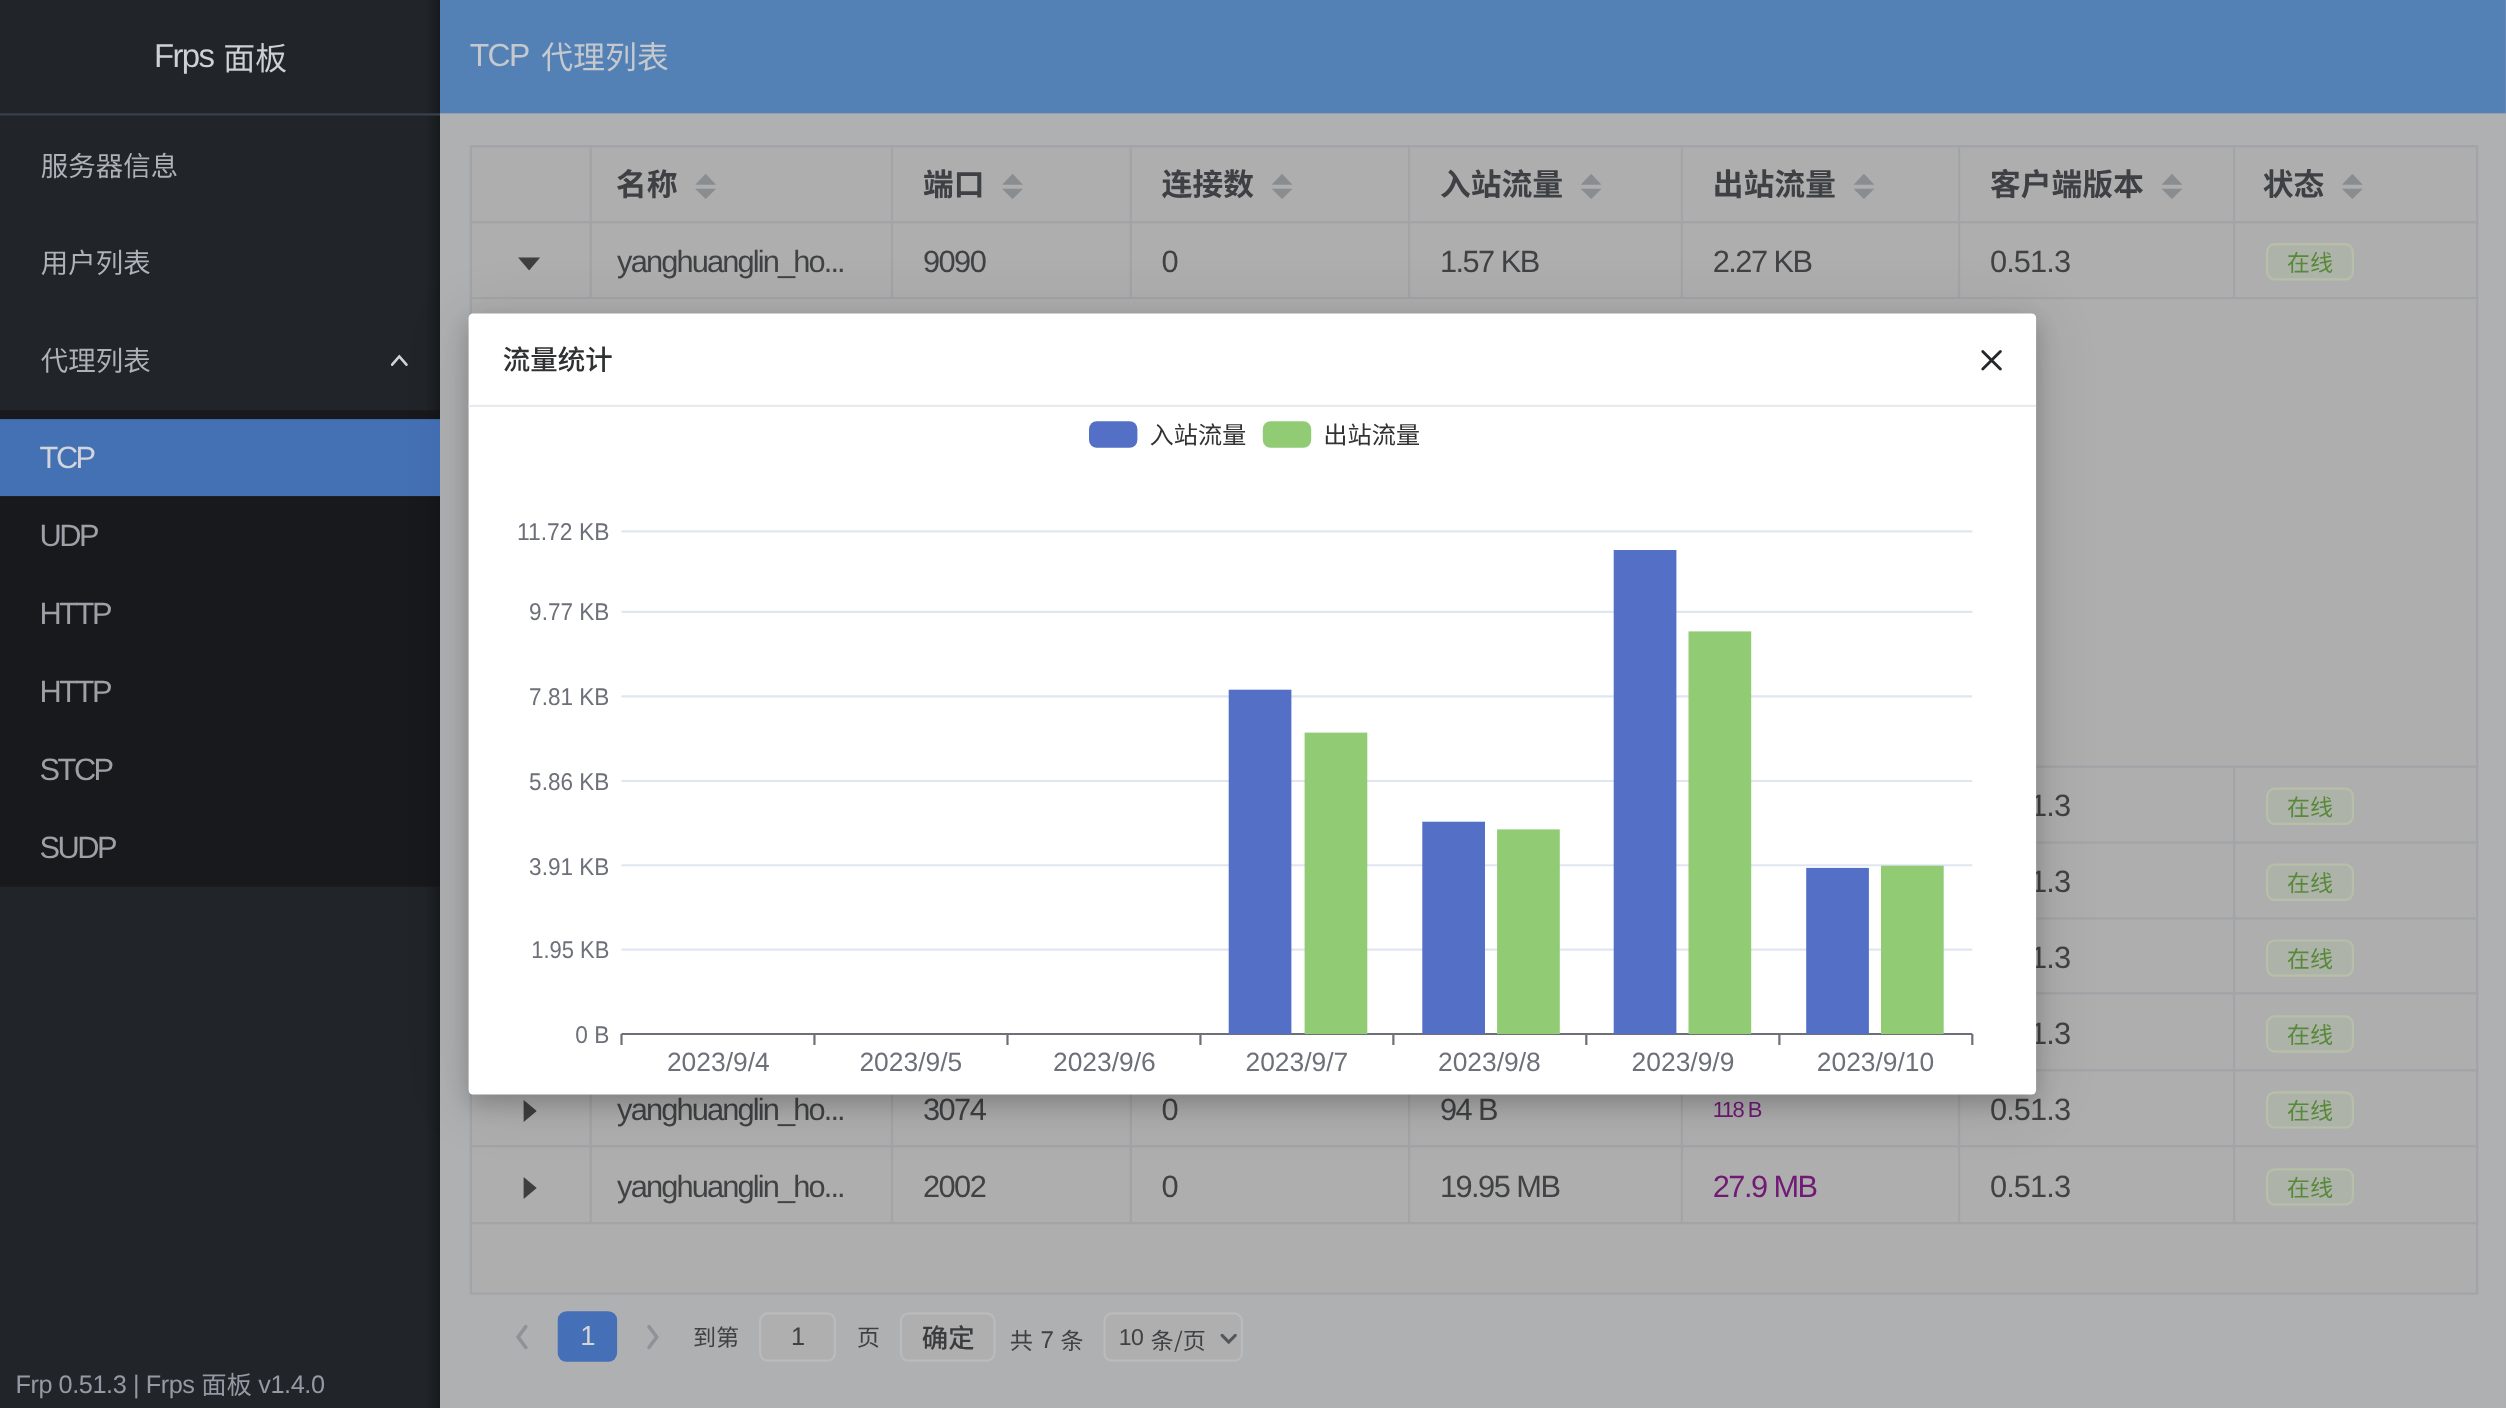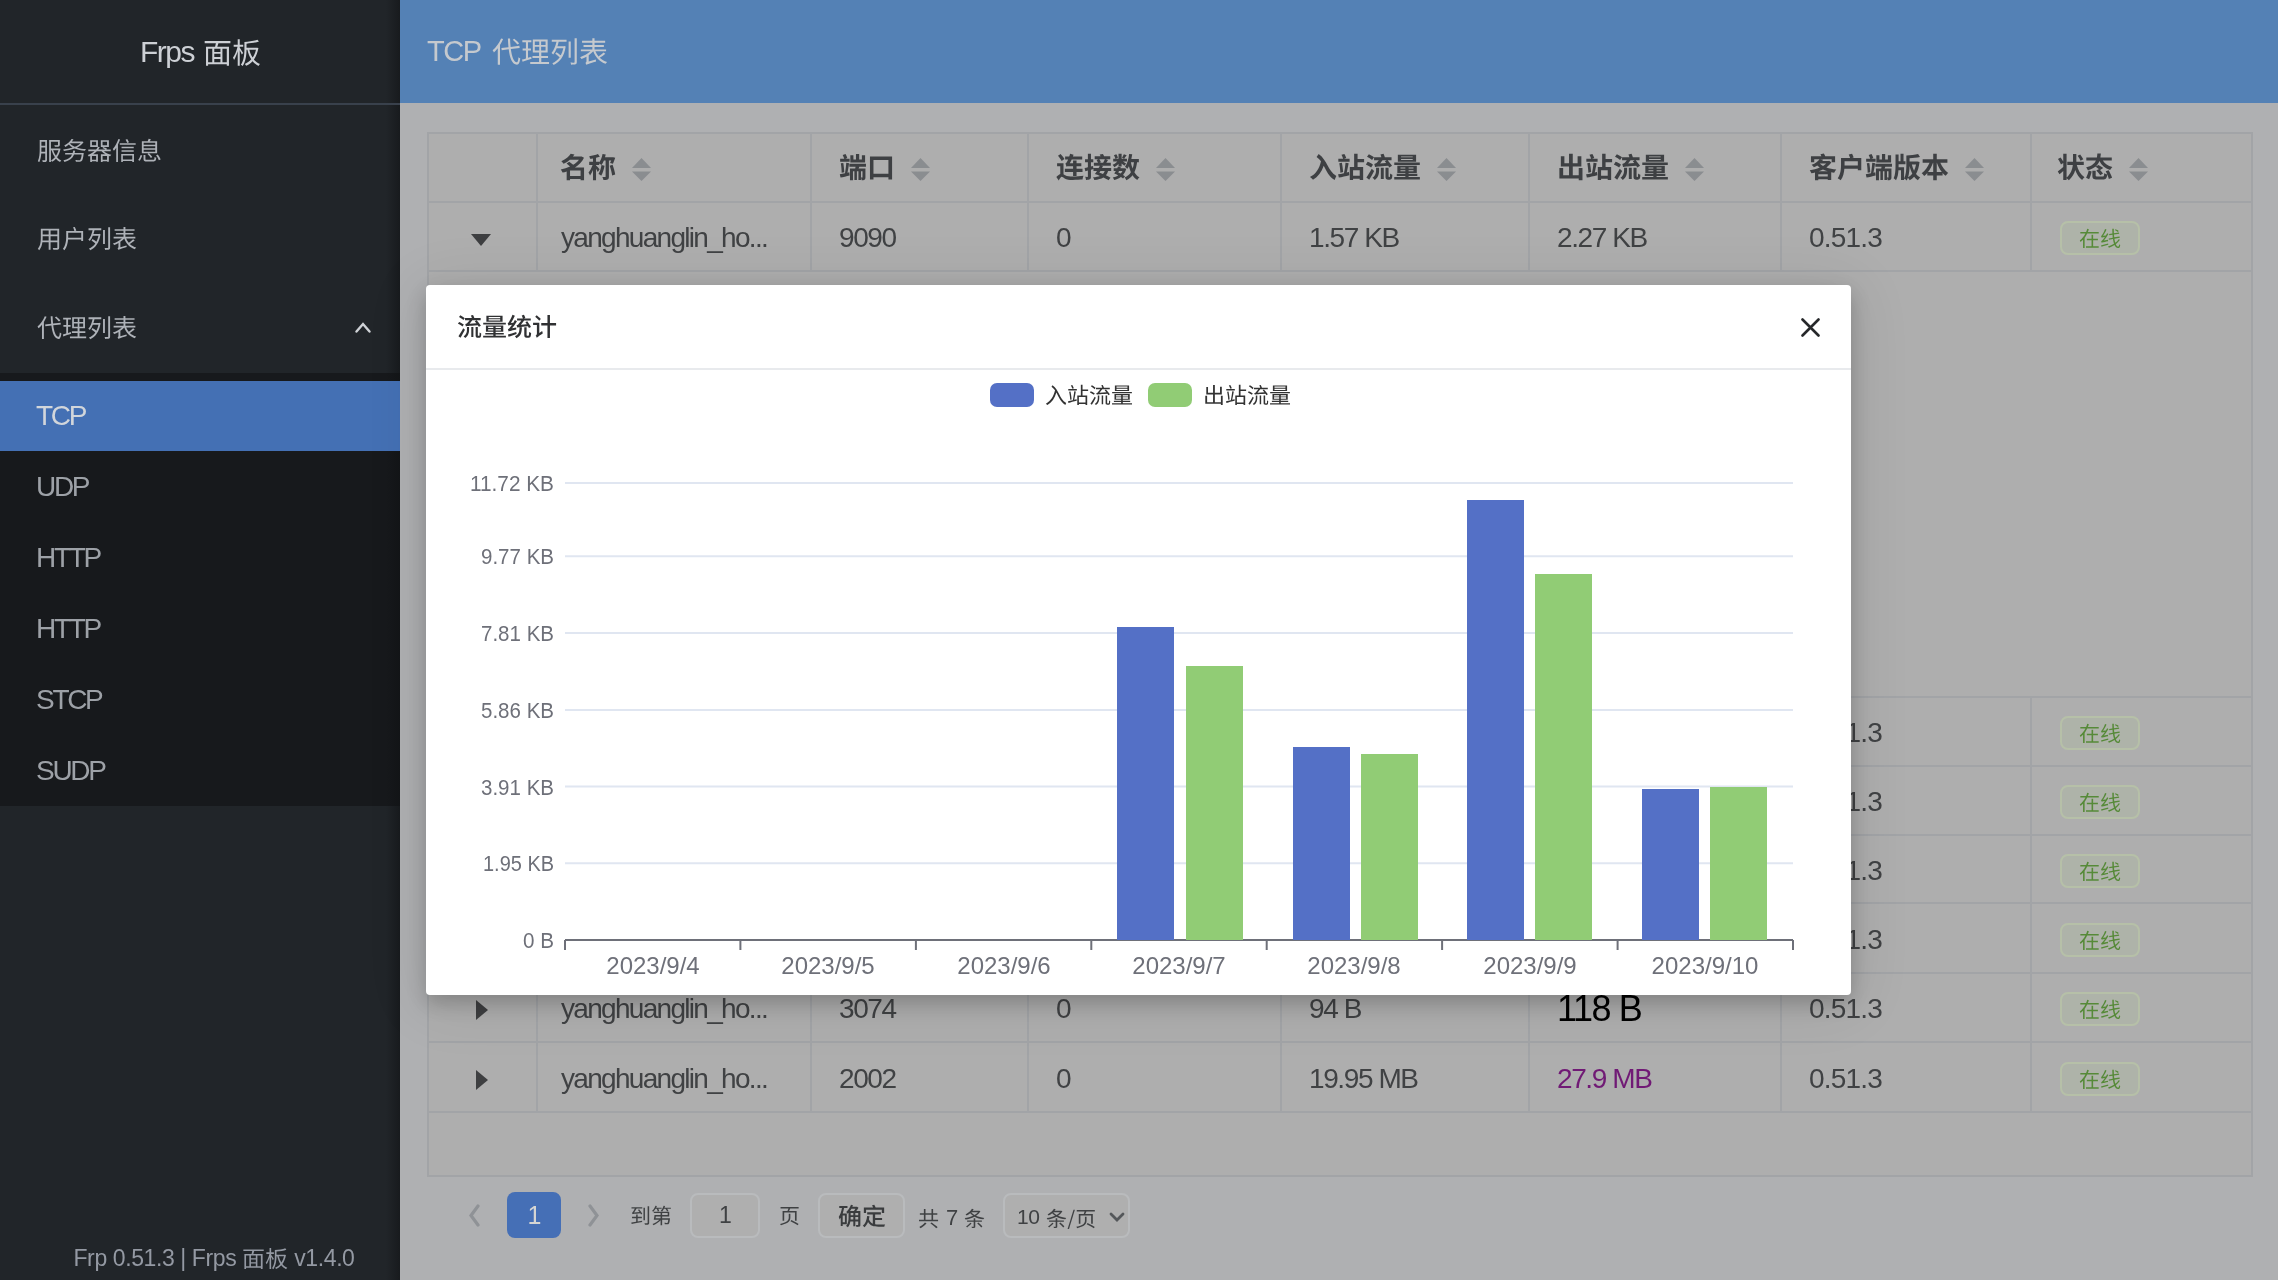--- a/index.html
+++ b/index.html
@@ -45,21 +45,21 @@
 <svg class="abs" style="left:355px;top:322px" width="16" height="11" viewBox="0 0 16 11">
       <path d="M1.5 9.5 L8 2 L14.5 9.5" fill="none" stroke="#CFD2D6" stroke-width="2.4" stroke-linecap="round"></path>
     </svg>
 <div class="abs" style="left:0;top:381px;width:400px;height:70px;background:#4470B4"></div>
 <div class="abs" style="left:36px;top:399.0px;font-size:28px;line-height:34px;letter-spacing:-2.3px;color:#D2D6DB">TCP</div>
 <div class="abs" style="left:36px;top:469.5px;font-size:28px;line-height:34px;letter-spacing:-2.3px;color:#9DA1A7">UDP</div>
 <div class="abs" style="left:36px;top:540.5px;font-size:28px;line-height:34px;letter-spacing:-2.3px;color:#9DA1A7">HTTP</div>
 <div class="abs" style="left:36px;top:611.5px;font-size:28px;line-height:34px;letter-spacing:-2.3px;color:#9DA1A7">HTTP</div>
 <div class="abs" style="left:36px;top:682.5px;font-size:28px;line-height:34px;letter-spacing:-2.3px;color:#9DA1A7">STCP</div>
 <div class="abs" style="left:36px;top:753.5px;font-size:28px;line-height:34px;letter-spacing:-2.3px;color:#9DA1A7">SUDP</div>
-<div class="abs" style="left:14px;top:1245px;width:400px;display:flex;justify-content:center;align-items:center;color:#9499A3;font-size:23px;letter-spacing:-0.4px">
+<div class="abs" style="left:14px;top:1245px;width:400px;display:flex;justify-content:flex-start;align-items:center;color:#9499A3;font-size:23px;letter-spacing:-0.4px">
       <span>Frp 0.51.3 | Frps&nbsp;</span>
       <svg style="display:block;width:46.0px;height:23px;fill:#9499A3" viewBox="0 -0 2000 1000">
         <path transform="translate(0,880) scale(1,-1)" d="M389 334H601V221H389ZM389 395V506H601V395ZM389 160H601V43H389ZM58 774V702H444C437 661 426 614 416 576H104V-80H176V-27H820V-80H896V576H493L532 702H945V774ZM176 43V506H320V43ZM820 43H670V506H820Z"></path>
         <path transform="translate(1000,880) scale(1,-1)" d="M197 840V647H58V577H191C159 439 97 278 32 197C45 179 63 145 71 125C117 193 163 305 197 421V-79H267V456C294 405 326 342 339 309L385 366C368 396 292 512 267 546V577H387V647H267V840ZM879 821C778 779 585 755 428 746V502C428 343 418 118 306 -40C323 -48 354 -70 368 -82C477 75 499 309 501 476H531C561 351 604 238 664 144C600 70 524 16 440 -19C456 -33 476 -62 486 -80C569 -41 644 12 708 82C764 11 833 -45 915 -82C927 -62 950 -32 967 -18C883 15 813 70 756 141C829 241 883 370 911 533L864 547L851 544H501V685C651 695 823 718 929 761ZM827 476C802 370 762 280 710 204C661 283 624 376 598 476Z"></path>
       </svg>
       <span>&nbsp;v1.4.0</span>
     </div>
 <div class="abs" style="left:400px;top:0;width:1878px;height:103px;background:#5481B5"></div>
 <div class="abs" style="left:427px;top:29px;height:44px;display:flex;align-items:center;color:#C5C9CE;font-size:29px;letter-spacing:-1.5px">
       <span style="margin-right:11px">TCP</span>
@@ -252,21 +252,21 @@
         <path transform="translate(1000,880) scale(1,-1)" d="M54 54 70 -18C162 10 282 46 398 80L387 144C264 109 137 74 54 54ZM704 780C754 756 817 717 849 689L893 736C861 763 797 800 748 822ZM72 423C86 430 110 436 232 452C188 387 149 337 130 317C99 280 76 255 54 251C63 232 74 197 78 182C99 194 133 204 384 255C382 270 382 298 384 318L185 282C261 372 337 482 401 592L338 630C319 593 297 555 275 519L148 506C208 591 266 699 309 804L239 837C199 717 126 589 104 556C82 522 65 499 47 494C56 474 68 438 72 423ZM887 349C847 286 793 228 728 178C712 231 698 295 688 367L943 415L931 481L679 434C674 476 669 520 666 566L915 604L903 670L662 634C659 701 658 770 658 842H584C585 767 587 694 591 623L433 600L445 532L595 555C598 509 603 464 608 421L413 385L425 317L617 353C629 270 645 195 666 133C581 76 483 31 381 0C399 -17 418 -44 428 -62C522 -29 611 14 691 66C732 -24 786 -77 857 -77C926 -77 949 -44 963 68C946 75 922 91 907 108C902 19 892 -4 865 -4C821 -4 784 37 753 110C832 170 900 241 950 319Z"></path>
       </svg>
     </div>
 <svg class="abs" style="left:475px;top:1000px" width="13" height="20" viewBox="0 0 13 20">
       <path d="M1 0 V20 L13 10 Z" fill="#3E3F41"></path>
     </svg>
 <div class="abs" style="left:561px;top:988px;font-size:28px;line-height:42px;letter-spacing:-1.7px;color:#404244">yanghuanglin_ho...</div>
 <div class="abs" style="left:839px;top:988px;font-size:28px;line-height:42px;letter-spacing:-1.4px;color:#404244">3074</div>
 <div class="abs" style="left:1056px;top:988px;font-size:28px;line-height:42px;letter-spacing:-1.4px;color:#404244">0</div>
 <div class="abs" style="left:1309px;top:988px;font-size:28px;line-height:42px;letter-spacing:-1.4px;color:#404244">94 B</div>
-<div class="abs" style="left:1557px;top:988px;font-size:36px;line-height:42px;letter-spacing:-1.4px;color:#000000">118 B</div>
+<div class="abs" style="left:1557px;top:988px;font-size:20px;line-height:42px;letter-spacing:-1.4px;color:#701a75">118 B</div>
 <div class="abs" style="left:1809px;top:988px;font-size:28px;line-height:42px;letter-spacing:-0.8px;color:#404244">0.51.3</div>
 <div class="abs" style="left:2060px;top:992px;width:80px;height:34px;background:#AEB3A9;border:2px solid #B6C0A8;border-radius:8px"></div>
     <div class="abs" style="left:2079px;top:998.5px">
       <svg style="display:block;width:42.0px;height:21px;fill:#568A38" viewBox="0 -0 2000 1000">
         <path transform="translate(0,880) scale(1,-1)" d="M391 840C377 789 359 736 338 685H63V613H305C241 485 153 366 38 286C50 269 69 237 77 217C119 247 158 281 193 318V-76H268V407C315 471 356 541 390 613H939V685H421C439 730 455 776 469 821ZM598 561V368H373V298H598V14H333V-56H938V14H673V298H900V368H673V561Z"></path>
         <path transform="translate(1000,880) scale(1,-1)" d="M54 54 70 -18C162 10 282 46 398 80L387 144C264 109 137 74 54 54ZM704 780C754 756 817 717 849 689L893 736C861 763 797 800 748 822ZM72 423C86 430 110 436 232 452C188 387 149 337 130 317C99 280 76 255 54 251C63 232 74 197 78 182C99 194 133 204 384 255C382 270 382 298 384 318L185 282C261 372 337 482 401 592L338 630C319 593 297 555 275 519L148 506C208 591 266 699 309 804L239 837C199 717 126 589 104 556C82 522 65 499 47 494C56 474 68 438 72 423ZM887 349C847 286 793 228 728 178C712 231 698 295 688 367L943 415L931 481L679 434C674 476 669 520 666 566L915 604L903 670L662 634C659 701 658 770 658 842H584C585 767 587 694 591 623L433 600L445 532L595 555C598 509 603 464 608 421L413 385L425 317L617 353C629 270 645 195 666 133C581 76 483 31 381 0C399 -17 418 -44 428 -62C522 -29 611 14 691 66C732 -24 786 -77 857 -77C926 -77 949 -44 963 68C946 75 922 91 907 108C902 19 892 -4 865 -4C821 -4 784 37 753 110C832 170 900 241 950 319Z"></path>
       </svg>
     </div>
 <svg class="abs" style="left:475px;top:1070px" width="13" height="20" viewBox="0 0 13 20">
       <path d="M1 0 V20 L13 10 Z" fill="#3E3F41"></path>

